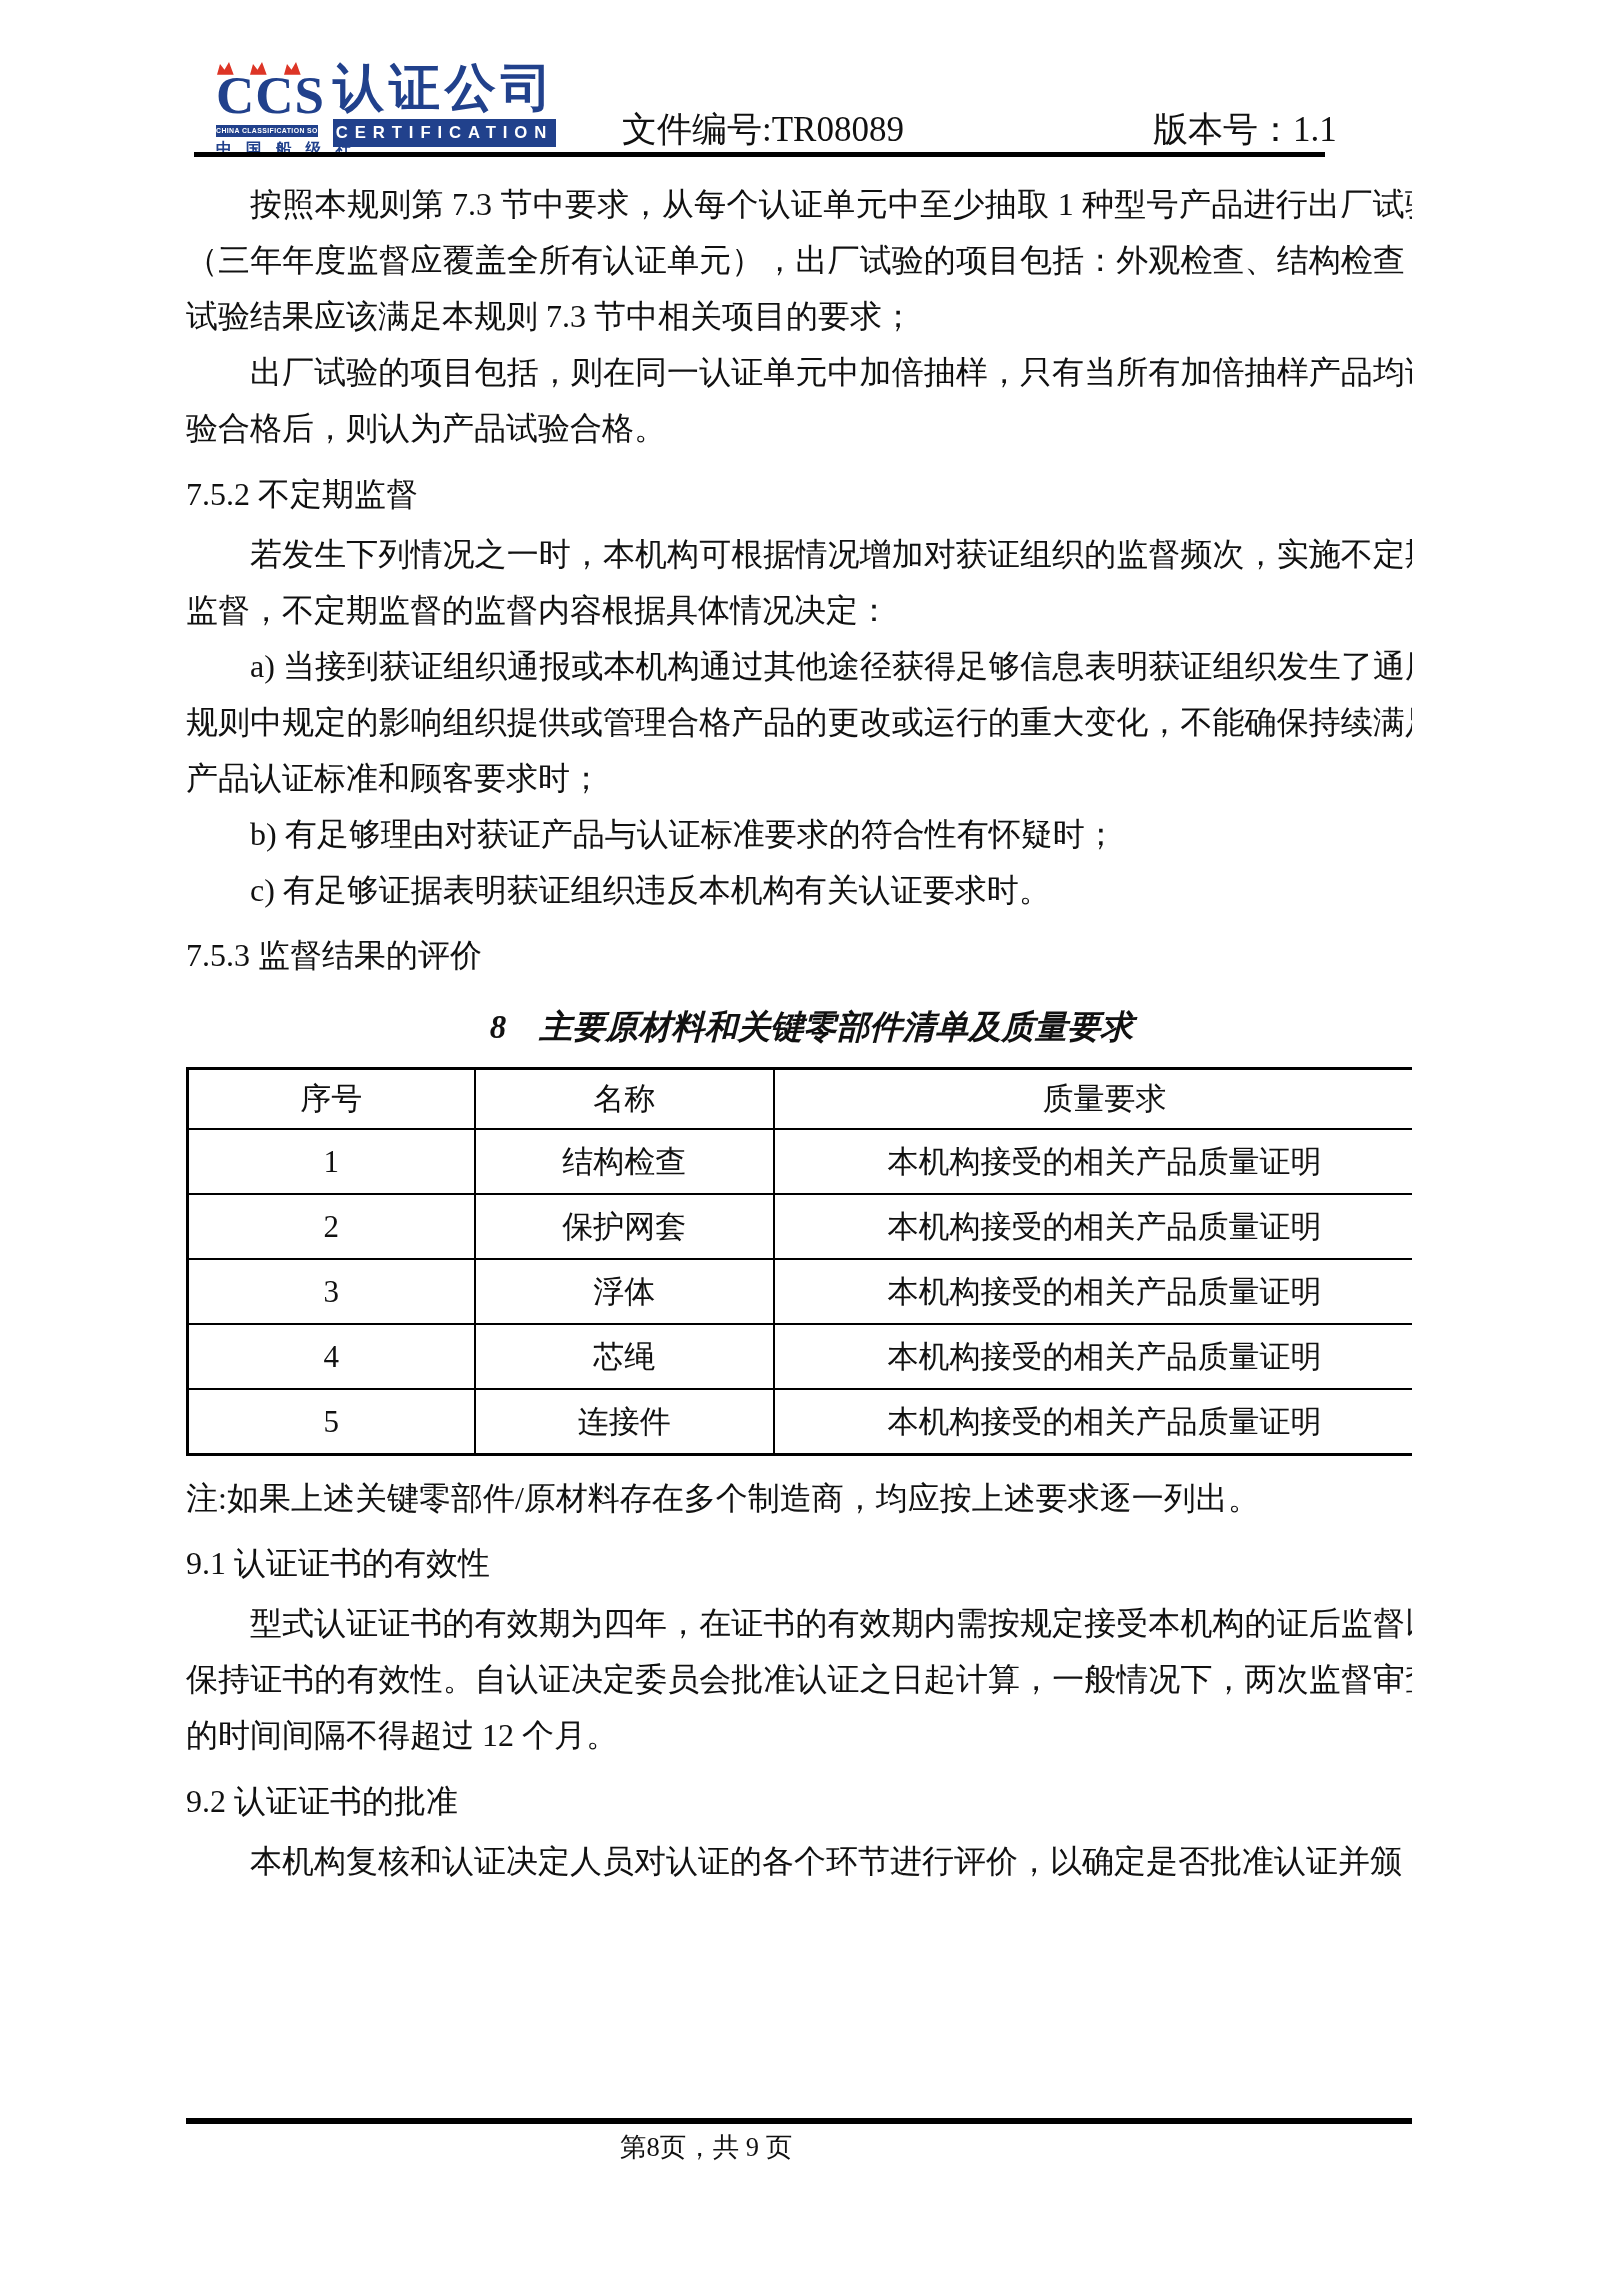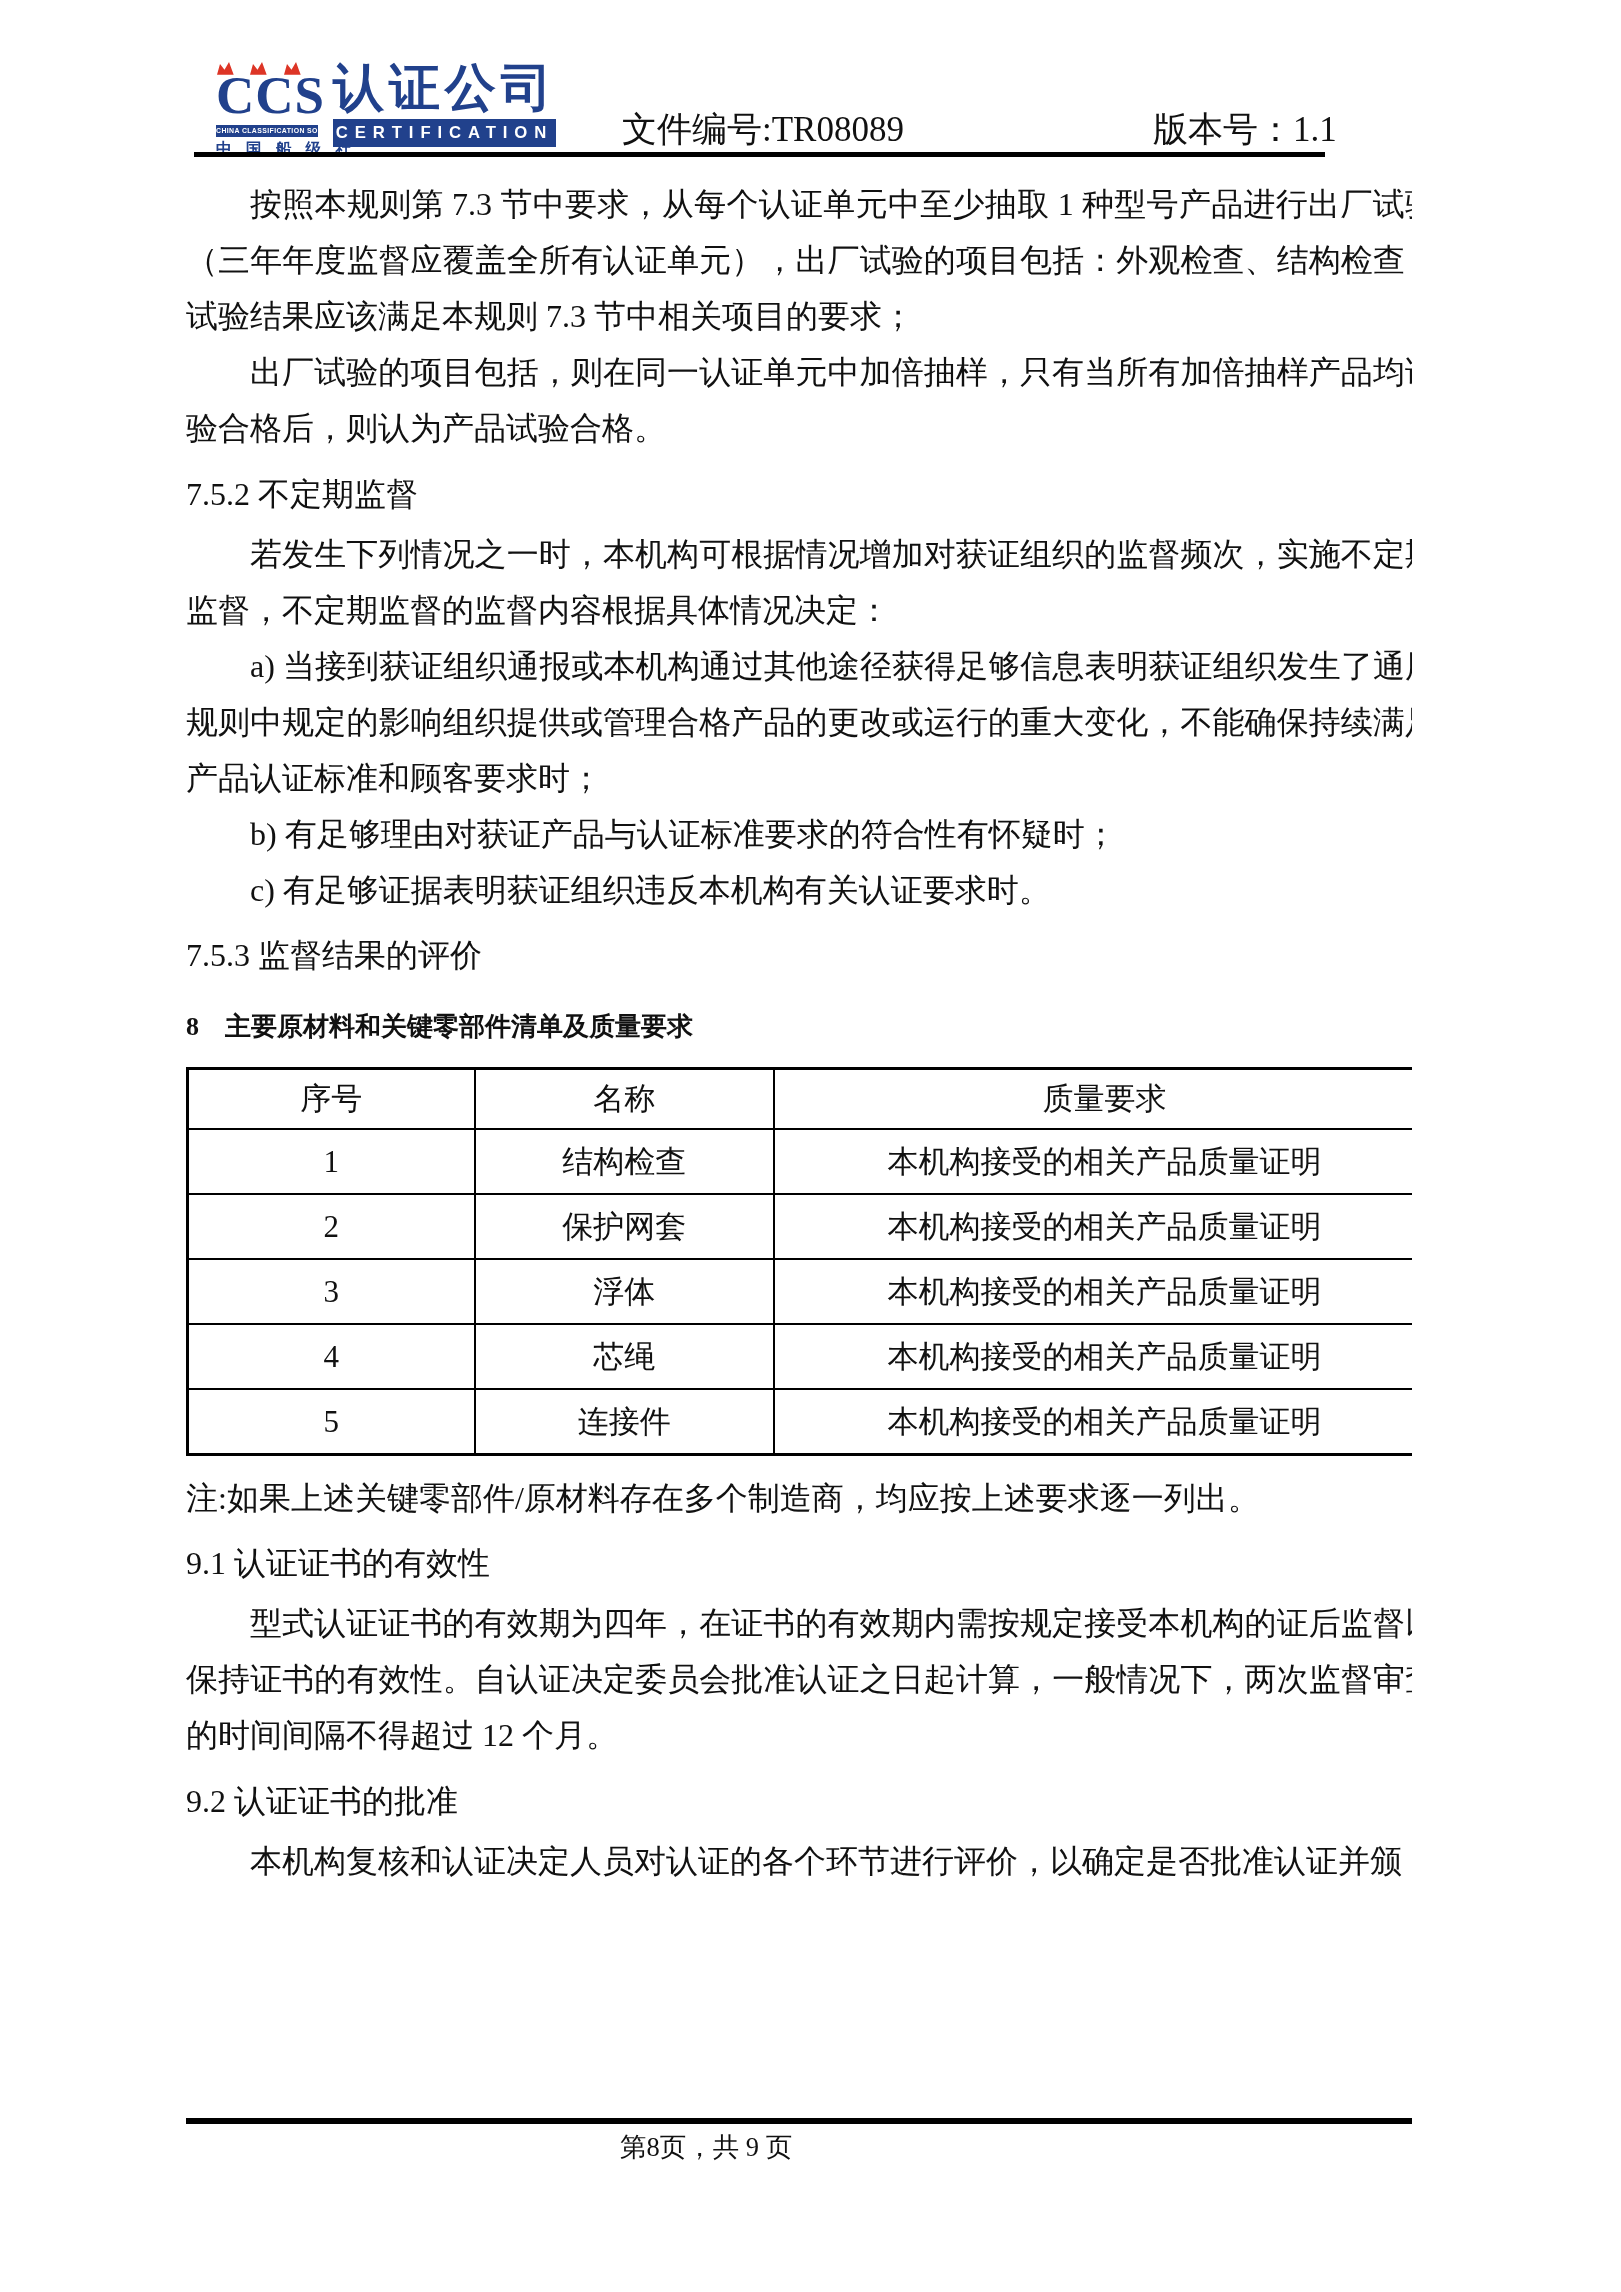--- a/index.html
+++ b/index.html
@@ -62,22 +62,22 @@
     text-align:justify;
   }
   .doc-body p{margin:0;}
   .para.indent{text-indent:2em;}
   .para.underlined{
     text-decoration:underline;
     text-decoration-thickness:2px;
     text-underline-offset:11.8px;
   }
   .doc-body h2{
-    font-size:26px;font-weight:700;margin:15.7px 0 9.8px 0;
-    text-align:left;line-height:56px;
+    font-size:33px;font-weight:700;margin:15.7px 0 9.8px 0;
+    text-align:center;line-height:56px;font-style:italic;
   }
   .doc-body h3{
     font-size:32px;font-weight:400;margin:9.8px 0 3.9px 0;
     text-align:left;line-height:56px;
   }
   .note{margin:0;}
 
   table.materials{
     border-collapse:collapse;width:100%;
     margin:11.8px 0 13.7px 0;

